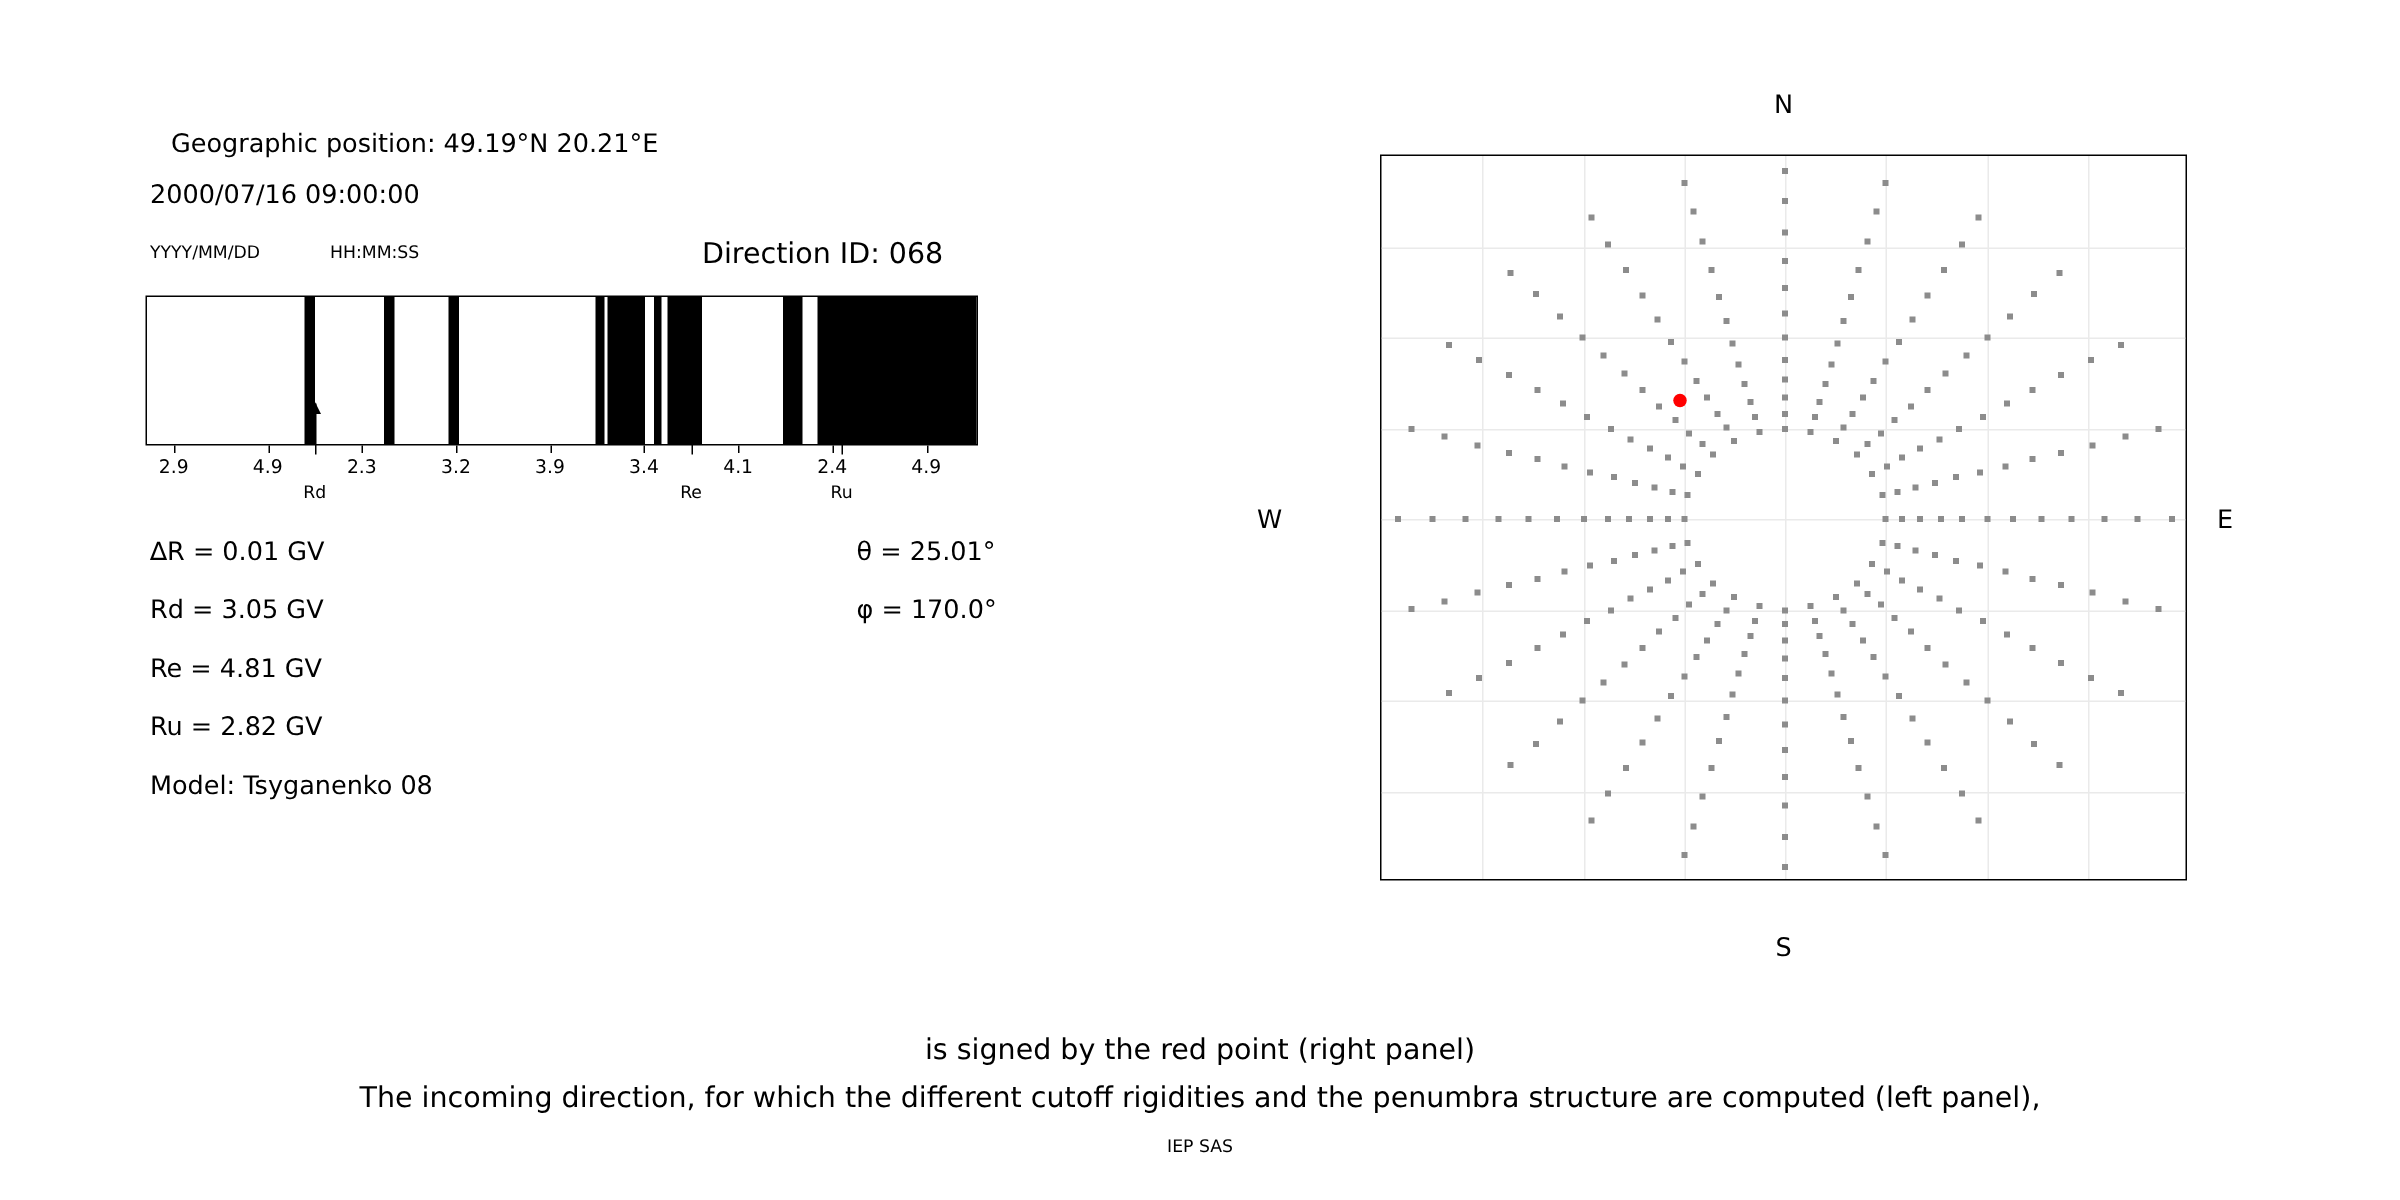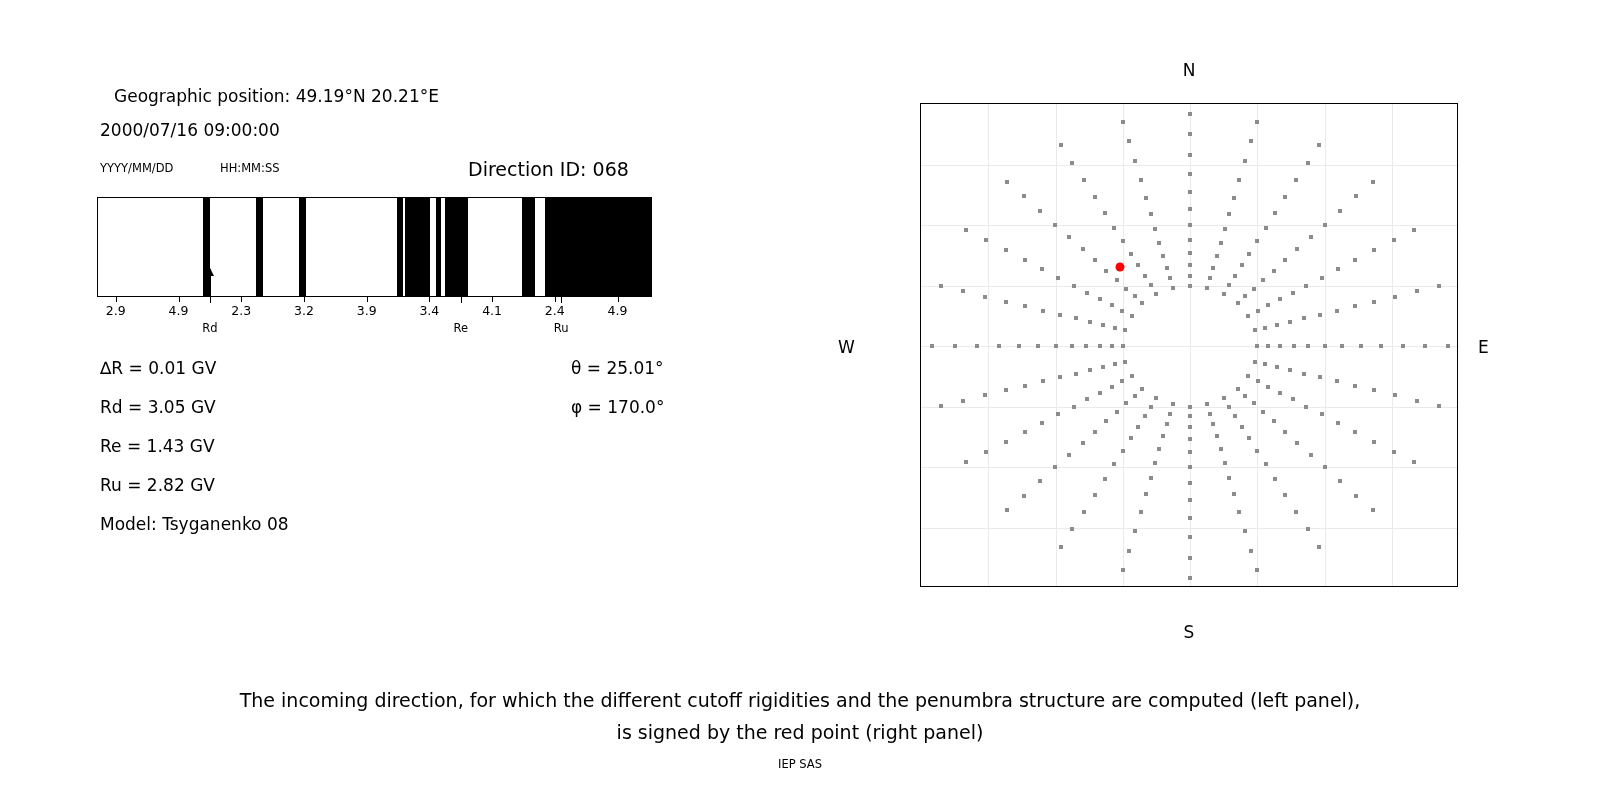--- a/index.html
+++ b/index.html
@@ -251,21 +251,21 @@
       <div class="marker-arrow" style="left: 112.881px;"></div>
       <div class="marker-label" style="left: 112.881px;">Rd</div>
       <div class="marker-arrow" style="left: 363.729px;"></div>
       <div class="marker-label" style="left: 363.729px;">Re</div>
       <div class="marker-arrow" style="left: 464.068px;"></div>
       <div class="marker-label" style="left: 464.068px;">Ru</div>
     </div>
 
 <div class="param param-left" style="top: 358px;">∆R = 0.01 GV</div>
     <div class="param param-left" style="top: 397px;">Rd = 3.05 GV</div>
-    <div class="param param-left" style="top: 436px;">Re = 1.43 GV</div>
+    <div class="param param-left" style="top: 436px;">Re = 4.81 GV</div>
     <div class="param param-left" style="top: 475px;">Ru = 2.82 GV</div>
     <div class="param param-left" style="top: 514px;">Model: Tsyganenko 08</div>
     <div class="param param-right" style="top: 358px;">θ = 25.01°</div>
     <div class="param param-right" style="top: 397px;">φ = 170.0°</div>
   </div>
 
 <div id="right-panel">
 
   <div class="compass" id="compass-n">N</div>
   <div class="compass" id="compass-s">S</div>
@@ -590,17 +590,17 @@
       <div class="pax-tick-x" style="left: 201.75px;"></div>
       <div class="pax-tick-x" style="left: 269px;"></div>
       <div class="pax-tick-x" style="left: 336.25px;"></div>
       <div class="pax-tick-x" style="left: 403.5px;"></div>
       <div class="pax-tick-x" style="left: 470.75px;"></div>
     </div>
 
 </div>
 
 <div id="caption">
+  <div>is signed by the red point (right panel)</div>
   <div>The incoming direction, for which the different cutoff rigidities and the penumbra structure are computed (left panel),</div>
-  <div>is signed by the red point (right panel)</div>
 </div>
 
 <div id="footer-credit">IEP SAS</div>
 
 </body></html>

